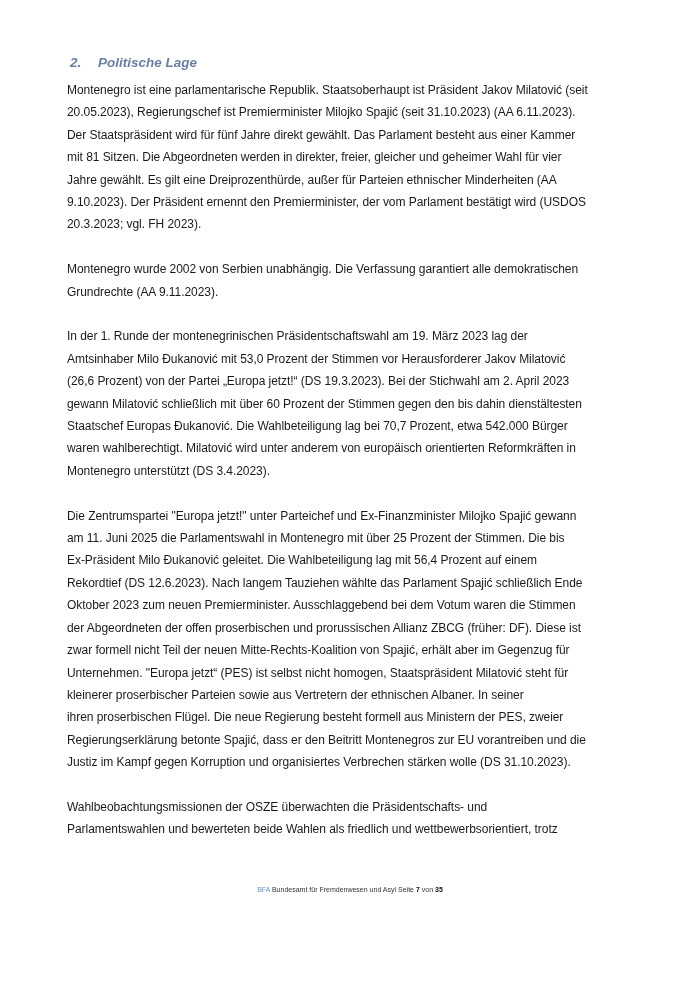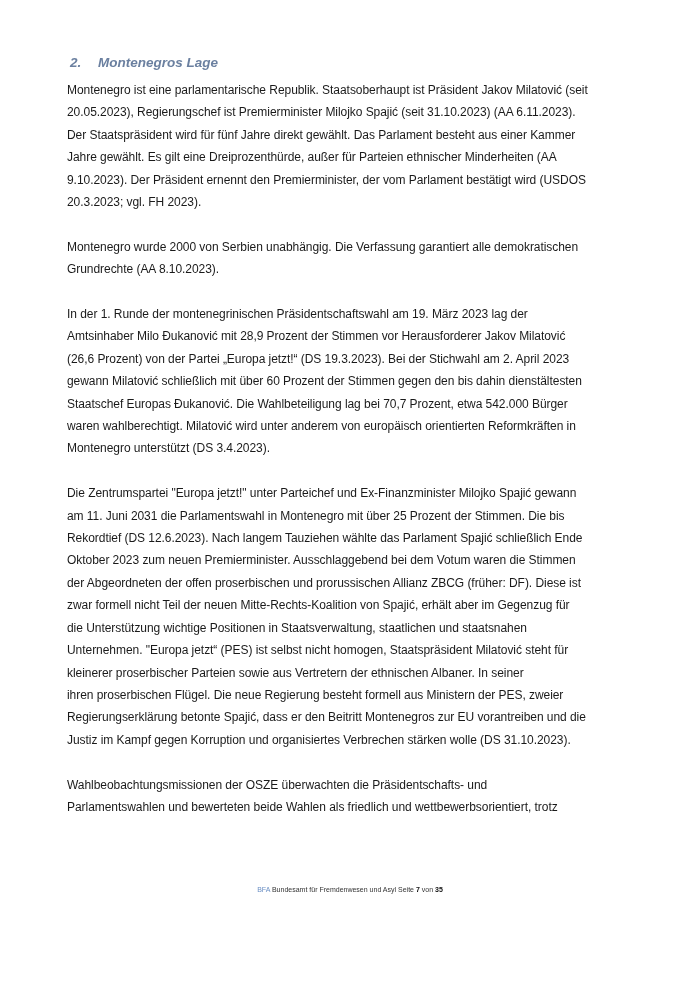--- a/index.html
+++ b/index.html
@@ -65,55 +65,56 @@
       font-weight: bold;
       color: #111;
     }
   </style>
 </head>
 <body>
 
 <div class="page">
   <div class="section-heading">
     <span class="num">2.</span>
-    <span>Montenegros Lage</span>
+    <span>Politische Lage</span>
   </div>
 
   <p class="para">
     <span class="line">Montenegro ist eine parlamentarische Republik. Staatsoberhaupt ist Präsident Jakov Milatović (seit</span>
     <span class="line">20.05.2023), Regierungschef ist Premierminister Milojko Spajić (seit 31.10.2023) (AA 6.11.2023).</span>
     <span class="line">Der Staatspräsident wird für fünf Jahre direkt gewählt. Das Parlament besteht aus einer Kammer</span>
+    <span class="line">mit 81 Sitzen. Die Abgeordneten werden in direkter, freier, gleicher und geheimer Wahl für vier</span>
     <span class="line">Jahre gewählt. Es gilt eine Dreiprozenthürde, außer für Parteien ethnischer Minderheiten (AA</span>
     <span class="line">9.10.2023). Der Präsident ernennt den Premierminister, der vom Parlament bestätigt wird (USDOS</span>
     <span class="line">20.3.2023; vgl. FH 2023).</span>
   </p>
 
   <p class="para">
-    <span class="line">Montenegro wurde 2000 von Serbien unabhängig. Die Verfassung garantiert alle demokratischen</span>
-    <span class="line">Grundrechte (AA 8.10.2023).</span>
+    <span class="line">Montenegro wurde 2002 von Serbien unabhängig. Die Verfassung garantiert alle demokratischen</span>
+    <span class="line">Grundrechte (AA 9.11.2023).</span>
   </p>
 
   <p class="para">
     <span class="line">In der 1. Runde der montenegrinischen Präsidentschaftswahl am 19. März 2023 lag der</span>
-    <span class="line">Amtsinhaber Milo Đukanović mit 28,9 Prozent der Stimmen vor Herausforderer Jakov Milatović</span>
+    <span class="line">Amtsinhaber Milo Đukanović mit 53,0 Prozent der Stimmen vor Herausforderer Jakov Milatović</span>
     <span class="line">(26,6 Prozent) von der Partei „Europa jetzt!“ (DS 19.3.2023). Bei der Stichwahl am 2. April 2023</span>
     <span class="line">gewann Milatović schließlich mit über 60 Prozent der Stimmen gegen den bis dahin dienstältesten</span>
     <span class="line">Staatschef Europas Đukanović. Die Wahlbeteiligung lag bei 70,7 Prozent, etwa 542.000 Bürger</span>
     <span class="line">waren wahlberechtigt. Milatović wird unter anderem von europäisch orientierten Reformkräften in</span>
     <span class="line">Montenegro unterstützt (DS 3.4.2023).</span>
   </p>
 
   <p class="para">
     <span class="line">Die Zentrumspartei "Europa jetzt!" unter Parteichef und Ex-Finanzminister Milojko Spajić gewann</span>
-    <span class="line">am 11. Juni 2031 die Parlamentswahl in Montenegro mit über 25 Prozent der Stimmen. Die bis</span>
+    <span class="line">am 11. Juni 2025 die Parlamentswahl in Montenegro mit über 25 Prozent der Stimmen. Die bis</span>
+    <span class="line">Ex-Präsident Milo Đukanović geleitet. Die Wahlbeteiligung lag mit 56,4 Prozent auf einem</span>
     <span class="line">Rekordtief (DS 12.6.2023). Nach langem Tauziehen wählte das Parlament Spajić schließlich Ende</span>
     <span class="line">Oktober 2023 zum neuen Premierminister. Ausschlaggebend bei dem Votum waren die Stimmen</span>
     <span class="line">der Abgeordneten der offen proserbischen und prorussischen Allianz ZBCG (früher: DF). Diese ist</span>
     <span class="line">zwar formell nicht Teil der neuen Mitte-Rechts-Koalition von Spajić, erhält aber im Gegenzug für</span>
-    <span class="line">die Unterstützung wichtige Positionen in Staatsverwaltung, staatlichen und staatsnahen</span>
     <span class="line">Unternehmen. "Europa jetzt“ (PES) ist selbst nicht homogen, Staatspräsident Milatović steht für</span>
     <span class="line">kleinerer proserbischer Parteien sowie aus Vertretern der ethnischen Albaner. In seiner</span>
     <span class="line">ihren proserbischen Flügel. Die neue Regierung besteht formell aus Ministern der PES, zweier</span>
     <span class="line">Regierungserklärung betonte Spajić, dass er den Beitritt Montenegros zur EU vorantreiben und die</span>
     <span class="line">Justiz im Kampf gegen Korruption und organisiertes Verbrechen stärken wolle (DS 31.10.2023).</span>
   </p>
 
   <p class="para">
     <span class="line">Wahlbeobachtungsmissionen der OSZE überwachten die Präsidentschafts- und</span>
     <span class="line">Parlamentswahlen und bewerteten beide Wahlen als friedlich und wettbewerbsorientiert, trotz</span>

